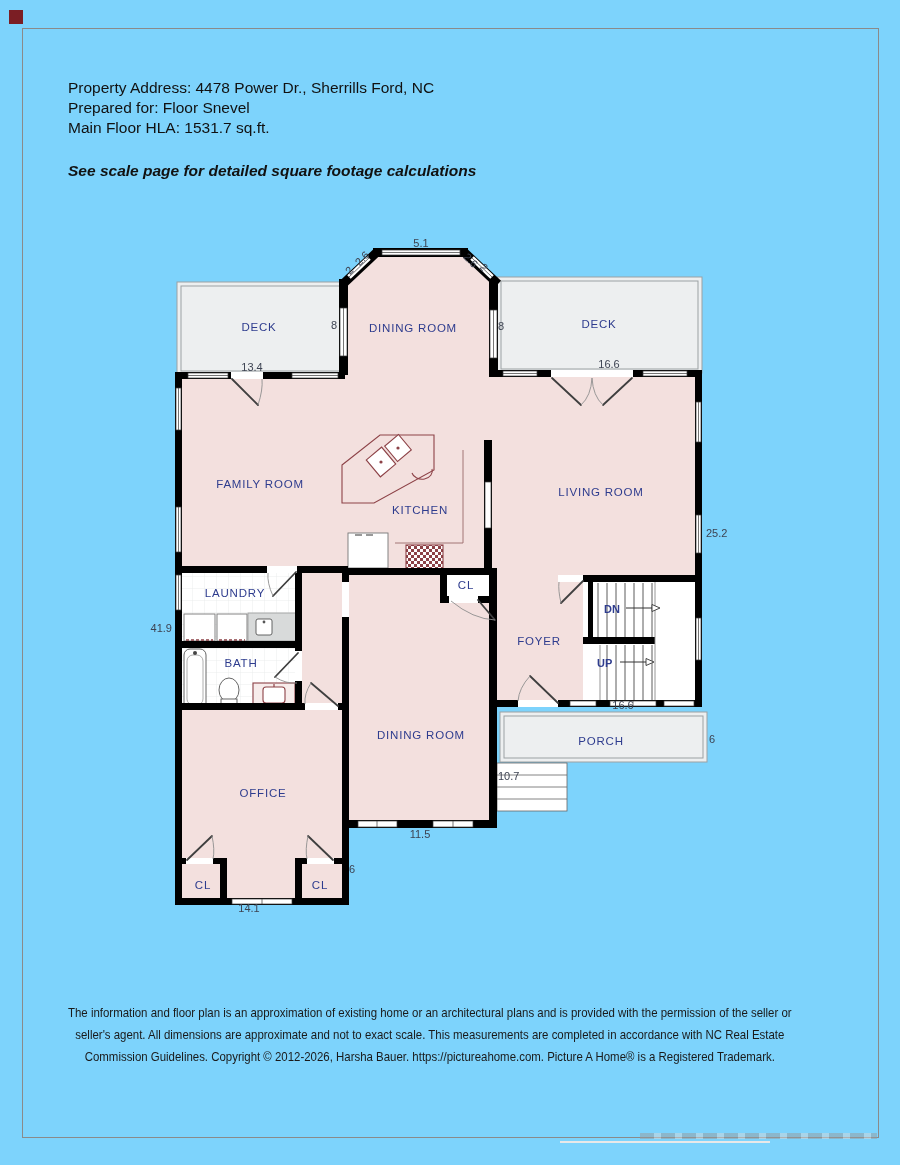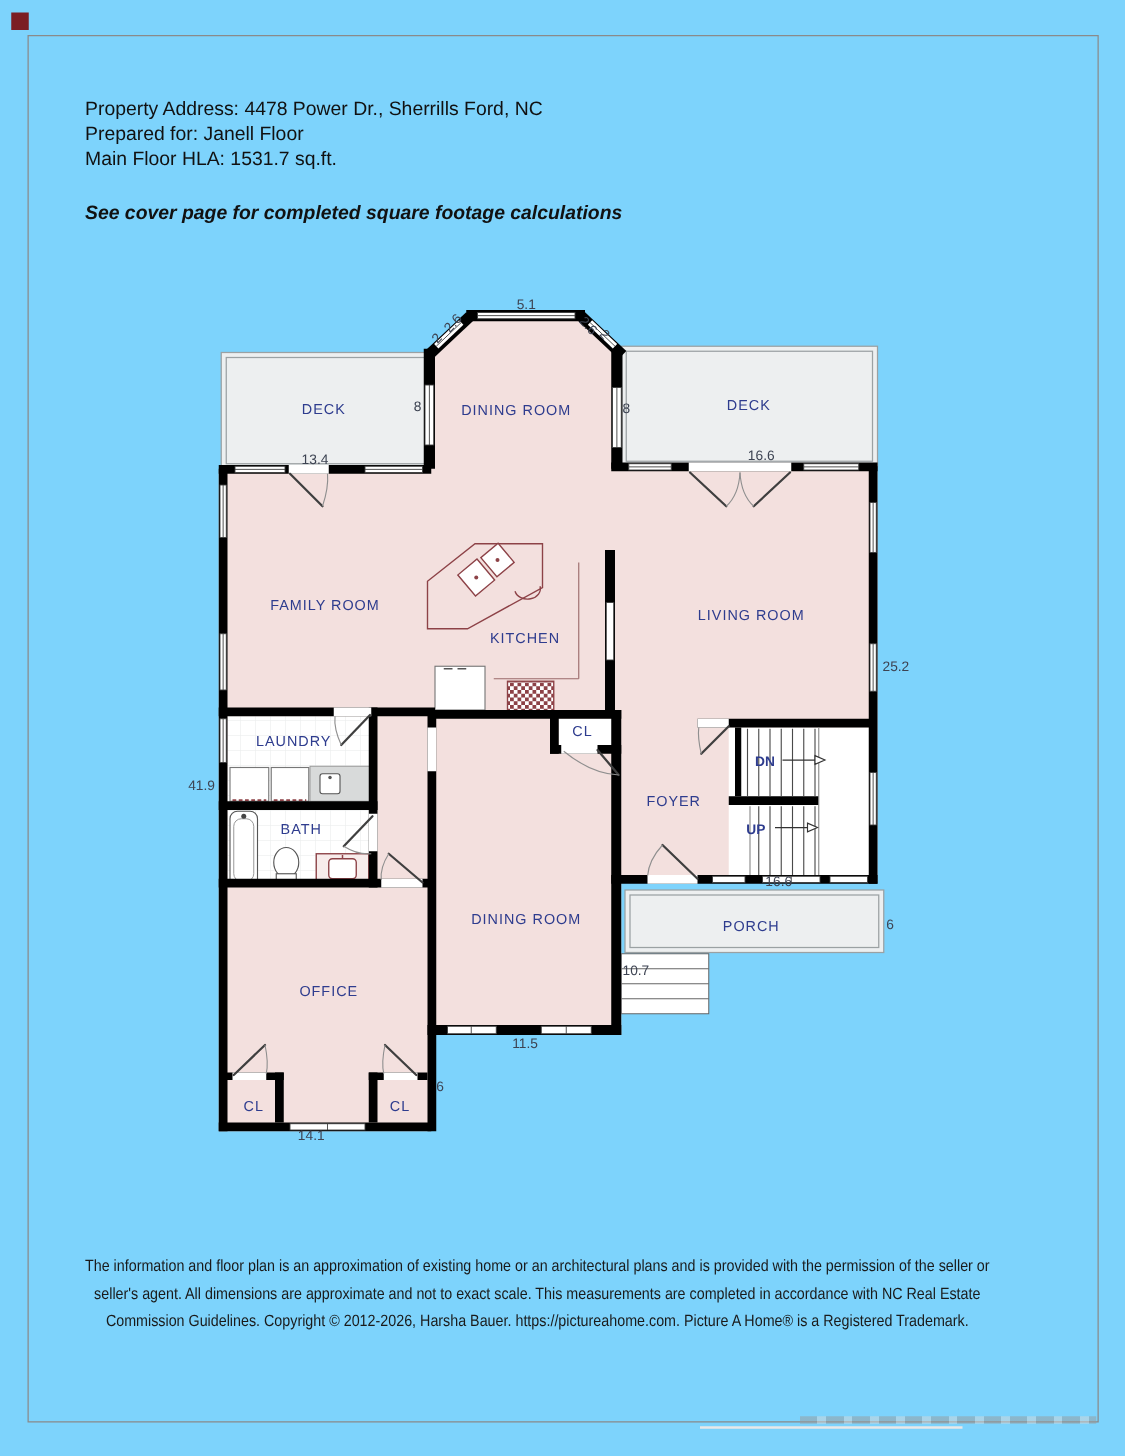--- a/index.html
+++ b/index.html
@@ -31,24 +31,24 @@
 </style>
 </head>
 <body>
 
 <div id="page">
   <div id="marker"></div>
   <div id="border"></div>
 
   <div id="header">
     <div>Property Address: 4478 Power Dr., Sherrills Ford, NC</div>
-    <div>Prepared for: Janell Floor</div>
+    <div>Prepared for: Floor Snevel</div>
     <div>Main Floor HLA: 1531.7 sq.ft.</div>
   </div>
-  <div id="tagline">See cover page for completed square footage calculations</div>
+  <div id="tagline">See scale page for detailed square footage calculations</div>
 
   <svg id="plan" width="600" height="710" viewBox="140 225 600 710">
     <defs>
       <pattern id="hatch" width="6" height="6" patternUnits="userSpaceOnUse">
         <rect width="6" height="6" fill="#fff"></rect>
         <rect x="0" y="0" width="3" height="3" fill="#8d4247"></rect>
         <rect x="3" y="3" width="3" height="3" fill="#8d4247"></rect>
       </pattern>
       <pattern id="tile" width="12" height="12" patternUnits="userSpaceOnUse">
         <path d="M12,0 H0 V12" fill="none" stroke="#e7eaea" stroke-width="0.8"></path>

